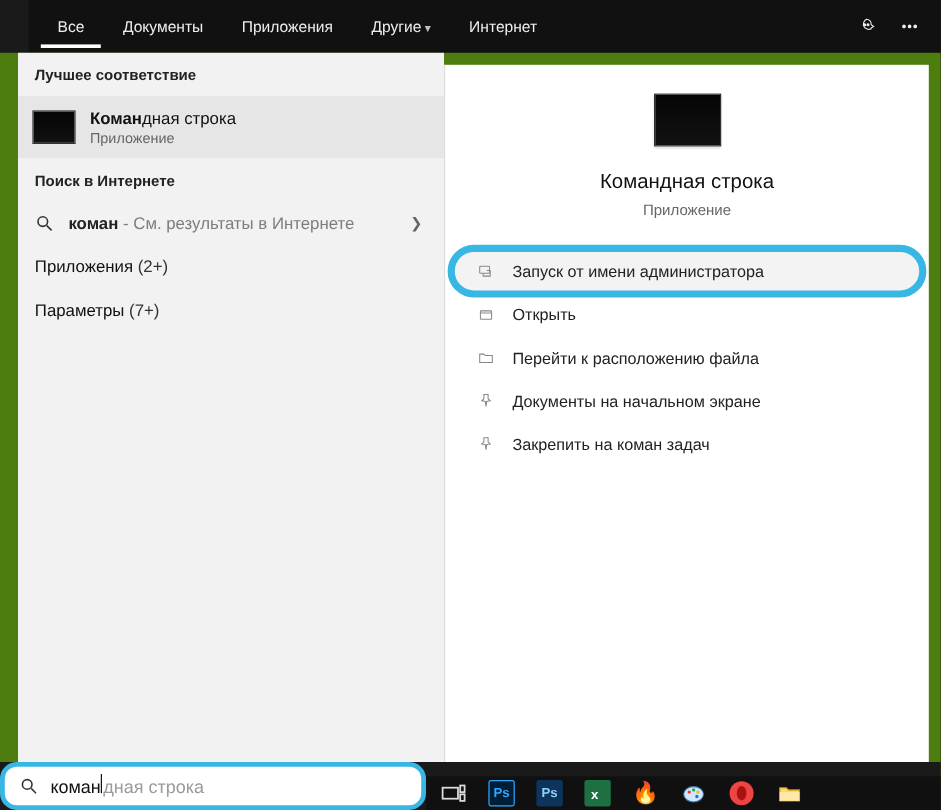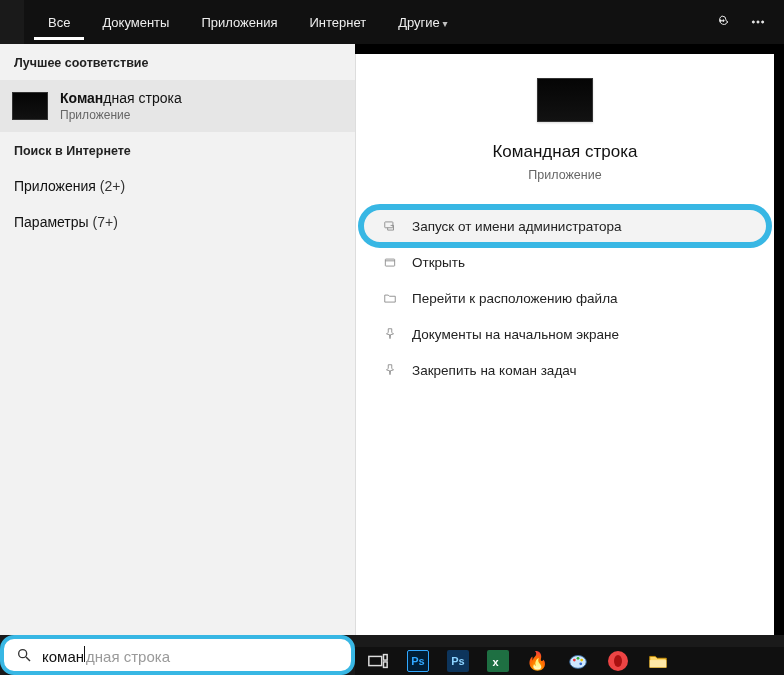--- a/index.html
+++ b/index.html
@@ -11,21 +11,21 @@
     color: #eee; font-size: 13px; gap: 4px; margin-left: 24px;
   }
   .tab { padding: 10px 14px; cursor: pointer; white-space: nowrap; }
   .tab.active { border-bottom: 3px solid #fff; padding-bottom: 7px; }
   .tab.more::after { content: " ▾"; font-size: 10px; opacity: .8; }
   .tabs-spacer { flex: 1; }
   .hdr-icon { width: 32px; height: 32px; display: flex; align-items: center; justify-content: center; color: #eee; cursor: pointer; }
   .hdr-icon svg { width: 16px; height: 16px; stroke: #eee; fill: none; stroke-width: 1.4; }
 
   
-  .main { position: absolute; top: 44px; left: 0; right: 0; bottom: 40px; display: flex; background: #000000; }
+  .main { position: absolute; top: 44px; left: 0; right: 0; bottom: 40px; display: flex; background: #4d7c0f; padding-left: 15px; }
 
   
   .left { width: 355px; background: #f2f2f2; display: flex; flex-direction: column; }
   .section-hdr { font-size: 12.5px; font-weight: 600; color: #222; padding: 12px 14px 10px; }
   .best {
     background: #e6e6e6; display: flex; align-items: center; gap: 12px; padding: 10px 12px;
     cursor: default;
   }
   .best .thumb {
     width: 36px; height: 28px; background: linear-gradient(#050505,#111); border: 1px solid #333;
@@ -108,22 +108,22 @@
   .paint svg { width:22px; height:22px; }
   .folder svg { width:22px; height:22px; }
 </style>
 </head>
 <body>
 
 <div class="tabs">
   <div class="tab active">Все</div>
   <div class="tab">Документы</div>
   <div class="tab">Приложения</div>
+  <div class="tab more">Другие</div>
   <div class="tab">Интернет</div>
-  <div class="tab more">Другие</div>
   <div class="tabs-spacer"></div>
   <div class="hdr-icon">
     <svg viewBox="0 0 24 24">
         <path d="M12 3a6 6 0 0 1 6 6v1l3 2-3 2v1a6 6 0 1 1-6-12z"></path>
         <circle cx="10" cy="10" r="1.2" fill="#eee"></circle>
         <circle cx="14" cy="10" r="1.2" fill="#eee"></circle>
       </svg>
   </div>
   <div class="hdr-icon">
     <svg viewBox="0 0 24 24">
@@ -144,20 +144,32 @@
       <div>
         <div class="title">
           <b>Коман</b><span>дная строка</span>
         </div>
         <div class="sub">Приложение</div>
       </div>
     </div>
 
     <div class="section-hdr">Поиск в Интернете</div>
 
+    <div class="irow">
+      <span class="mag">
+        <svg viewBox="0 0 24 24">
+            <circle cx="10" cy="10" r="6"></circle>
+            <line x1="15" y1="15" x2="21" y2="21"></line>
+          </svg>
+      </span>
+      <span class="txt">
+        <b>коман</b><span class="hint"> - См. результаты в Интернете</span>
+      </span>
+      <span class="chev">❯</span>
+    </div>
 
     <div class="cat">
       <span>Приложения</span>
       <span class="cnt">(2+)</span>
     </div>
     <div class="cat">
       <span>Параметры</span>
       <span class="cnt">(7+)</span>
     </div>
   </div>

